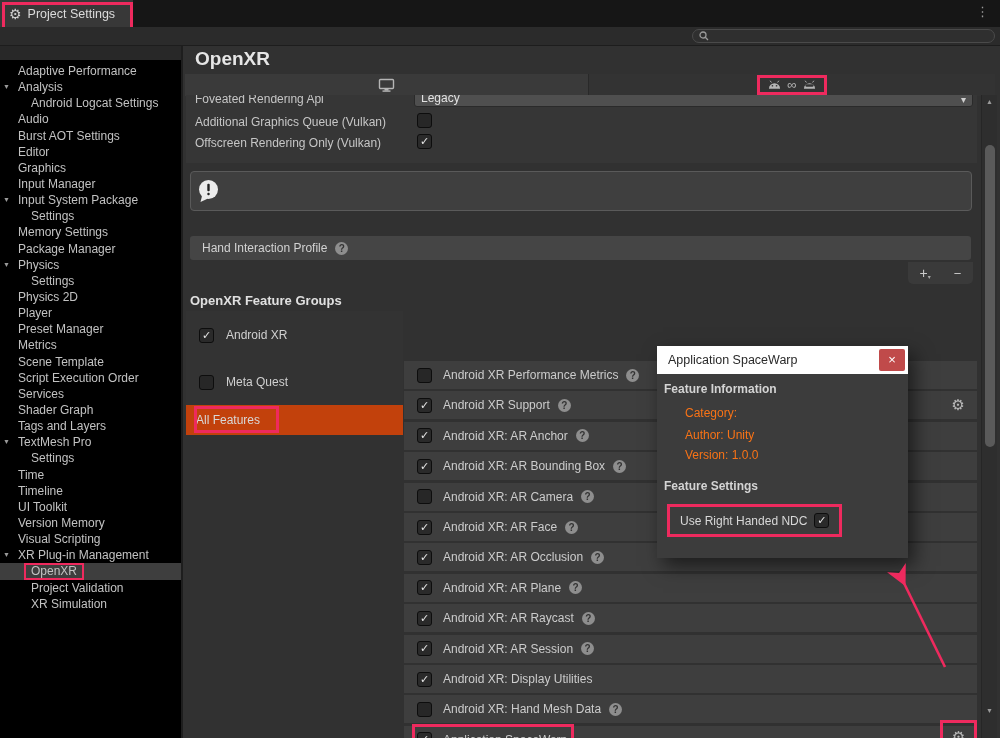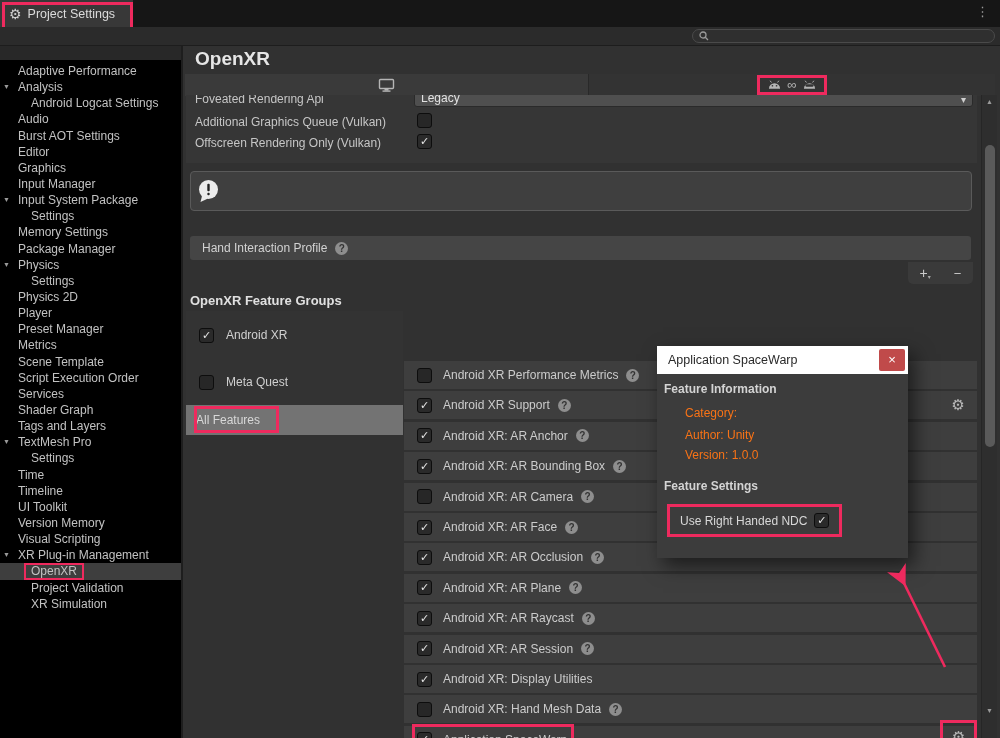--- a/index.html
+++ b/index.html
@@ -60,21 +60,21 @@
   .pm-caret{font-size:6px;color:#aaa;vertical-align:bottom;}
   .pm-rem{font-size:13px;line-height:1;}
   
   .fg-title{position:absolute;left:7px;top:247px;font-size:13px;font-weight:bold;color:#e0e0e0;}
   .grouppanel{position:absolute;left:3px;top:265px;width:217px;height:124px;background:#333333;}
   .g-row{display:flex;align-items:center;color:#d0d0d0;}
   .g-row .cb{margin-left:13px;flex:0 0 auto;}
   .g-row .lbl{margin-left:12px;}
   .g-row1{height:48px;}
   .g-row2{height:46px;}
-  .g-all{height:30px;background:#737373;position:relative;color:#d8d8d8;}
+  .g-all{height:30px;background:#c2410c;position:relative;color:#d8d8d8;}
   .g-all .lbl{margin-left:10px;}
   .af-hl{position:absolute;left:8px;top:1px;width:85px;height:27px;border:3px solid var(--accent);box-sizing:border-box;}
   
   .featurelist{position:absolute;left:221px;top:267px;width:573px;height:425px;margin-top:48px;}
   .feat-row{position:absolute;left:0;width:573px;height:28px;background:#3e3e3e;display:flex;align-items:center;}
   .feat-row .cb{margin-left:13px;flex:0 0 auto;}
   .feat-label{margin-left:11px;color:#cccccc;white-space:nowrap;}
   .gear-abs{position:absolute;right:11px;top:6px;width:16px;height:16px;color:#b8b8b8;font-size:15px;line-height:16px;text-align:center;}
   .gearwrap-hl{position:absolute;right:0px;top:-6px;width:37px;height:34px;border:3px solid var(--accent);box-sizing:border-box;display:flex;align-items:center;justify-content:center;color:#b8b8b8;font-size:15px;}
   .fr-hl{position:absolute;left:8px;top:-2px;width:162px;height:29px;border:3px solid var(--accent);box-sizing:border-box;pointer-events:none;}

